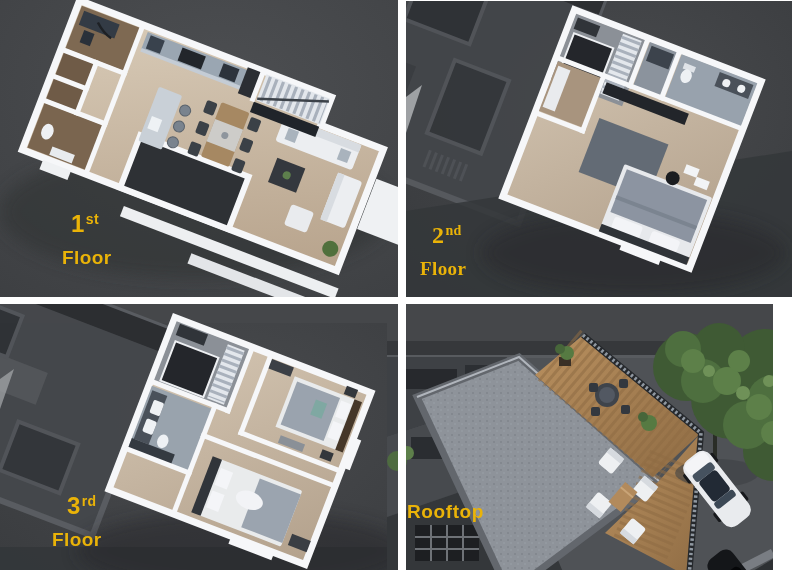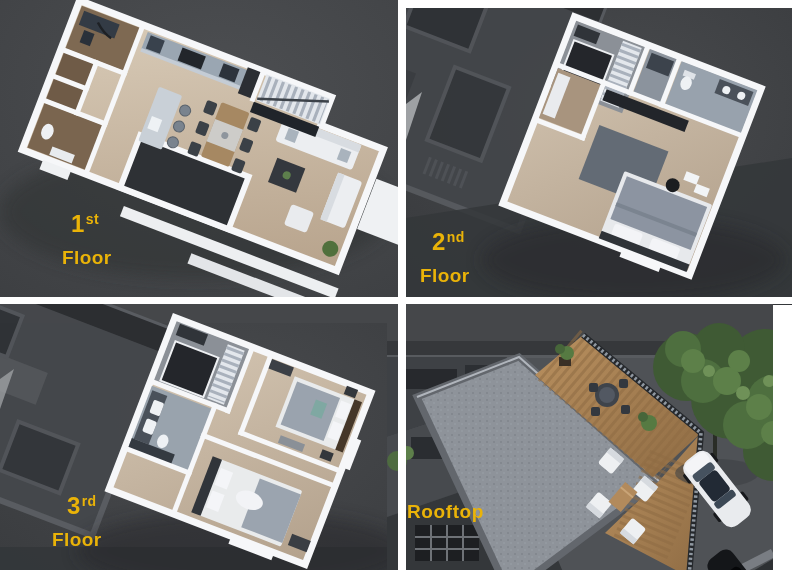--- a/index.html
+++ b/index.html
@@ -1,21 +1,21 @@
 <!DOCTYPE html>
 <html><head>
 <meta charset="utf-8">
 <style>
   html,body{margin:0;padding:0;background:#ffffff;}
   .canvas{position:relative;width:792px;height:570px;background:#ffffff;overflow:hidden;
           font-family:"Liberation Sans","DejaVu Sans",sans-serif;}
   .panel{position:absolute;overflow:hidden;background:#45474a;}
   .panel svg{display:block;width:100%;height:100%;}
   .p1{left:0;top:0;width:398px;height:297px;}
-  .p2{left:406px;top:8px;width:386px;height:297px;}
+  .p2{left:406px;top:1px;width:386px;height:297px;font-family:Liberation Serif, serif;}
   .p3{left:0;top:304px;width:398px;height:304px;}
   .p4{left:387px;top:304px;width:386px;height:340px;}
   .gutter{position:absolute;background:#ffffff;z-index:4;}
   .gv{left:398px;top:0;width:8px;height:570px;}
   .gh{left:0;top:297px;width:792px;height:7px;}
   .floor-label{position:absolute;color:#eab308;line-height:1;z-index:3;letter-spacing:.4px;}
   .floor-label .ord-line{display:block;font-size:24px;font-weight:700;}
   .floor-label .sup{font-size:14px;font-weight:700;position:relative;top:-8px;left:1px;}
   .floor-label .word{display:block;font-size:19px;font-weight:700;margin-top:12px;}
   .word-solo{font-size:19px;font-weight:700;letter-spacing:.6px;}

